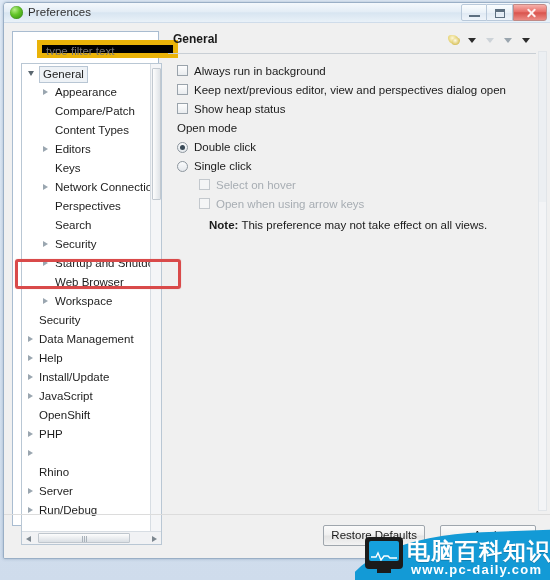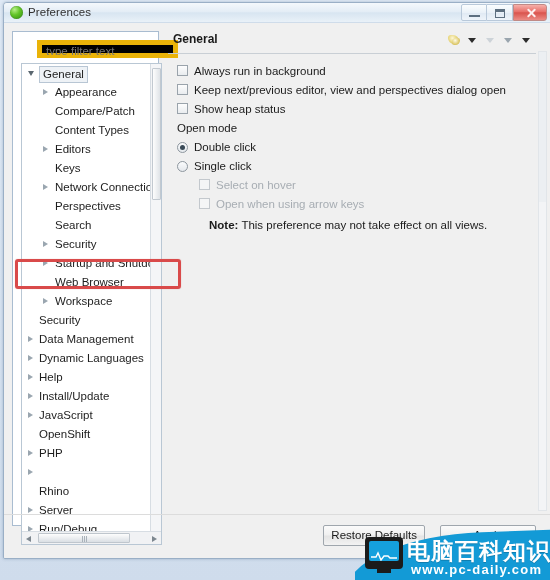--- a/index.html
+++ b/index.html
@@ -327,24 +327,20 @@
               <div class="tnode lvl1">
                 <span class="arw"></span>
                 <span class="lbl">Workspace</span>
               </div>
               <div class="tnode lvl0">
                 <span class="lbl">Security</span>
               </div>
               <div class="tnode lvl0">
                 <span class="arw"></span>
                 <span class="lbl">Data Management</span>
-              </div>
-              <div class="tnode lvl0">
-                <span class="arw"></span>
-                <span class="lbl">Dynamic Languages</span>
               </div>
               <div class="tnode lvl0">
                 <span class="arw"></span>
                 <span class="lbl">Help</span>
               </div>
               <div class="tnode lvl0">
                 <span class="arw"></span>
                 <span class="lbl">Install/Update</span>
               </div>
               <div class="tnode lvl0">

